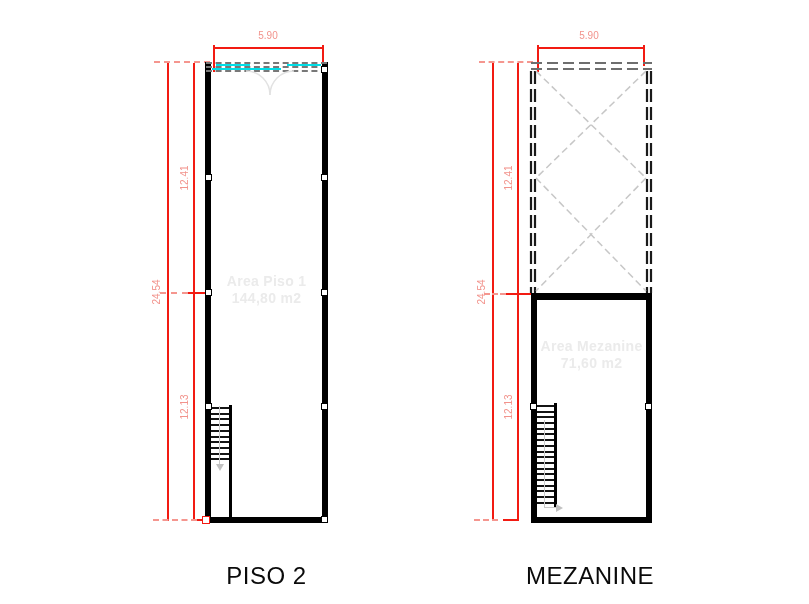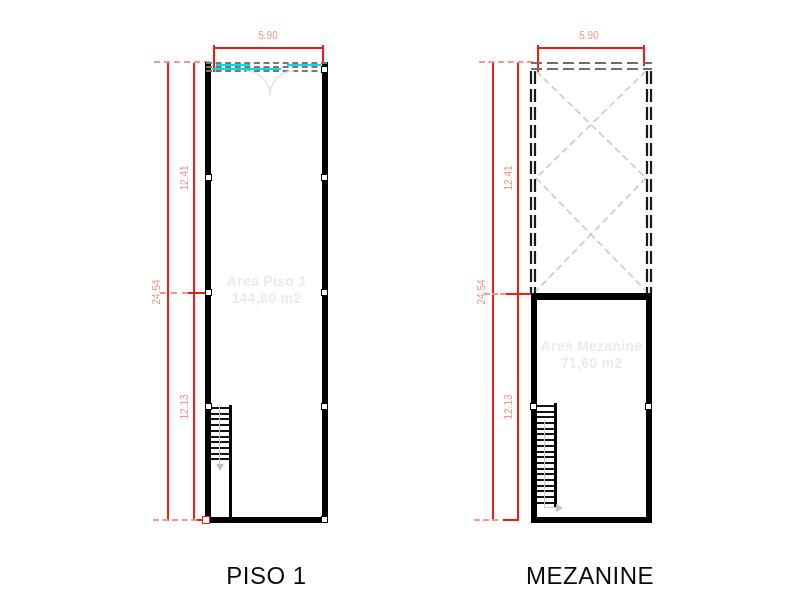--- a/index.html
+++ b/index.html
@@ -110,21 +110,21 @@
     <div class="joint" style="left:321px;top:289px;"></div>
     <div class="joint" style="left:321px;top:403px;"></div>
     <div class="joint" style="left:321px;top:516px;"></div>
     <div class="red-sq" style="left:202px;top:516px;"></div>
 
     <div class="area-label" style="left:205px;top:273px;width:123px;">
       <div>Area Piso 1</div>
       <div>144,80 m2</div>
     </div>
 
-    <div class="plan-title" style="left:203px;top:563px;width:127px;">PISO 1</div>
+    <div class="plan-title" style="left:203px;top:563px;width:127px;">PISO 2</div>
   </div>
 
   <div class="abs" style="left:0;top:0;width:0;height:0;">
 
     <div class="dim-h" style="left:537px;top:47px;width:106px;"></div>
     <div class="dim-v" style="left:537px;top:45px;height:27px;"></div>
     <div class="dim-v" style="left:643px;top:45px;height:21px;"></div>
     <div class="dim-text-h" style="left:589px;top:31px;">5.90</div>
 
     <div class="dim-v" style="left:492px;top:63px;height:458px;"></div>

